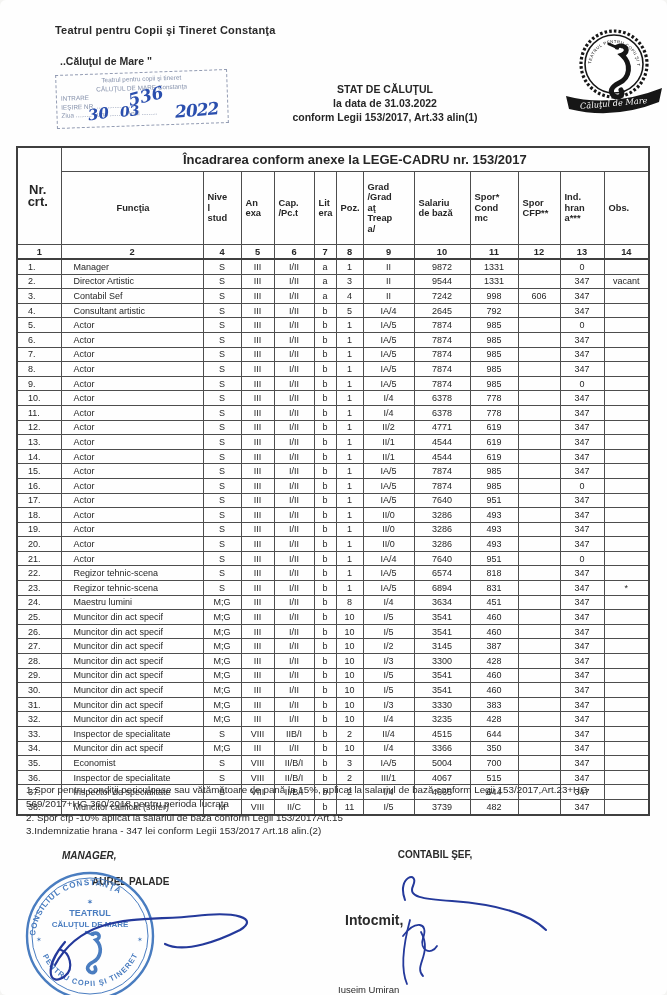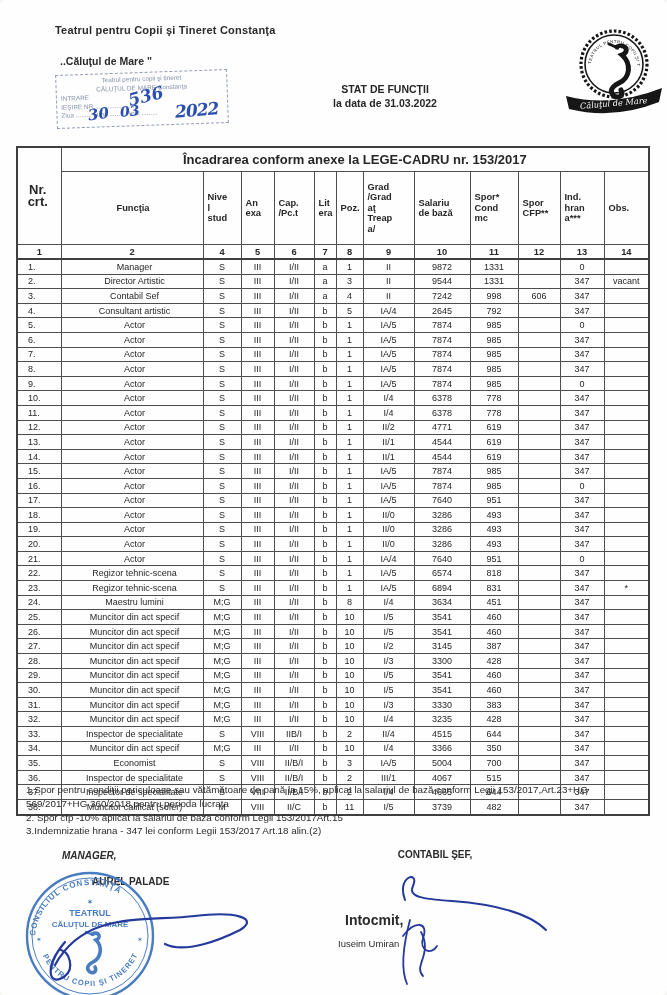--- a/index.html
+++ b/index.html
@@ -40,30 +40,30 @@
   }
   .staff th, .staff td { border:1px solid #4d4d4d; color:#262626; overflow:hidden; }
   .staff thead th { font-size:9.3px; font-weight:bold; white-space:pre-line; vertical-align:middle; text-align:left; padding:1px 2px 1px 4px; line-height:10.5px; }
   .staff .span-hdr th { text-align:center; font-size:13px; height:15px; padding:4px; line-height:12px; }
   .staff th.nrcrt { text-align:center; padding-left:1px;margin-left:24px; }
   .staff .hdr th { height:70px; }
   .staff .hdr th.h1 { text-align:center; }
   .staff .nums td { font-weight:bold; text-align:center; font-size:9.3px; height:13px; padding:0; border-bottom:2px solid #3f3f3f; }
   .staff tbody td { font-size:9px; height:13.6px; padding:0 1px; text-align:center; line-height:10px; }
   .staff tbody td.c0 { text-align:left; padding-left:10px; }
-  .staff tbody td.c1 { text-align:center; padding-left:6px; }
+  .staff tbody td.c1 { text-align:left; padding-left:12px; }
   
   .footnotes { position:absolute; left:26px; top:783px; width:612px; font-size:9.8px; line-height:13.8px; color:#2a2a2a; }
   
   .sig-label { position:absolute; font-size:10px; font-weight:bold; color:#2a2a2a; }
   .lbl-manager { left:62px; top:850px;font-style:italic; }
   .name-manager { left:92px; top:876px; }
   .block-contabil { position:absolute; left:328px; top:848px; width:214px; text-align:center; font-size:10px; font-weight:bold; line-height:13px; color:#2a2a2a; }
   .lbl-intocmit { position:absolute; left:345px; top:912px; font-size:14px; color:#2a2a2a;font-weight:bold; }
-  .name-intocmit { position:absolute; left:338px; top:938px; font-size:9.5px; color:#2a2a2a; }
+  .name-intocmit { position:absolute; left:338px; top:984px; font-size:9.5px; color:#2a2a2a; }
   .abs { position:absolute; }
   .ink { stroke:#24399b; fill:none; stroke-linecap:round; }
 </style>
 </head>
 <body>
 
 <div class="page">
 
   <div class="org1">Teatrul pentru Copii şi Tineret Constanţa</div>
   <div class="org2">..Căluţul de Mare "</div>
@@ -74,22 +74,23 @@
     <div class="l3">INTRARE</div>
     <div class="l3">IEŞIRE    NR. .....................</div>
     <div class="l3">Ziua ......... Luna ......... Anul .........</div>
   </div>
   <div class="hand hw-nr">536</div>
   <div class="hand hw-ziua">30</div>
   <div class="hand hw-luna">03</div>
   <div class="hand hw-anul">2022</div>
 
   <div class="title-block">
-    <div>STAT DE FUNCŢII</div>
+    <div>STAT DE CĂLUŢUL</div>
     <div>la data de 31.03.2022</div>
+    <div>conform Legii 153/2017, Art.33 alin(1)</div>
   </div>
 
   <svg class="logo" width="104" height="92" viewBox="0 0 104 92">
     <circle cx="52" cy="38" r="33" fill="none" stroke="#161616" stroke-width="3.2" stroke-dasharray="2.6 2.1"></circle>
     <circle cx="52" cy="38" r="29" fill="#ffffff" stroke="#161616" stroke-width="1.6"></circle>
     <path id="logoArc" d="M 29 40 a 23 23 0 1 1 46 0" fill="none"></path>
     <text font-size="4.3" fill="#161616" letter-spacing=".4">
       <textPath href="#logoArc" startOffset="2">TEATRUL PENTRU COPII ŞI TINERET CONSTANŢA</textPath>
     </text>
     <g>

